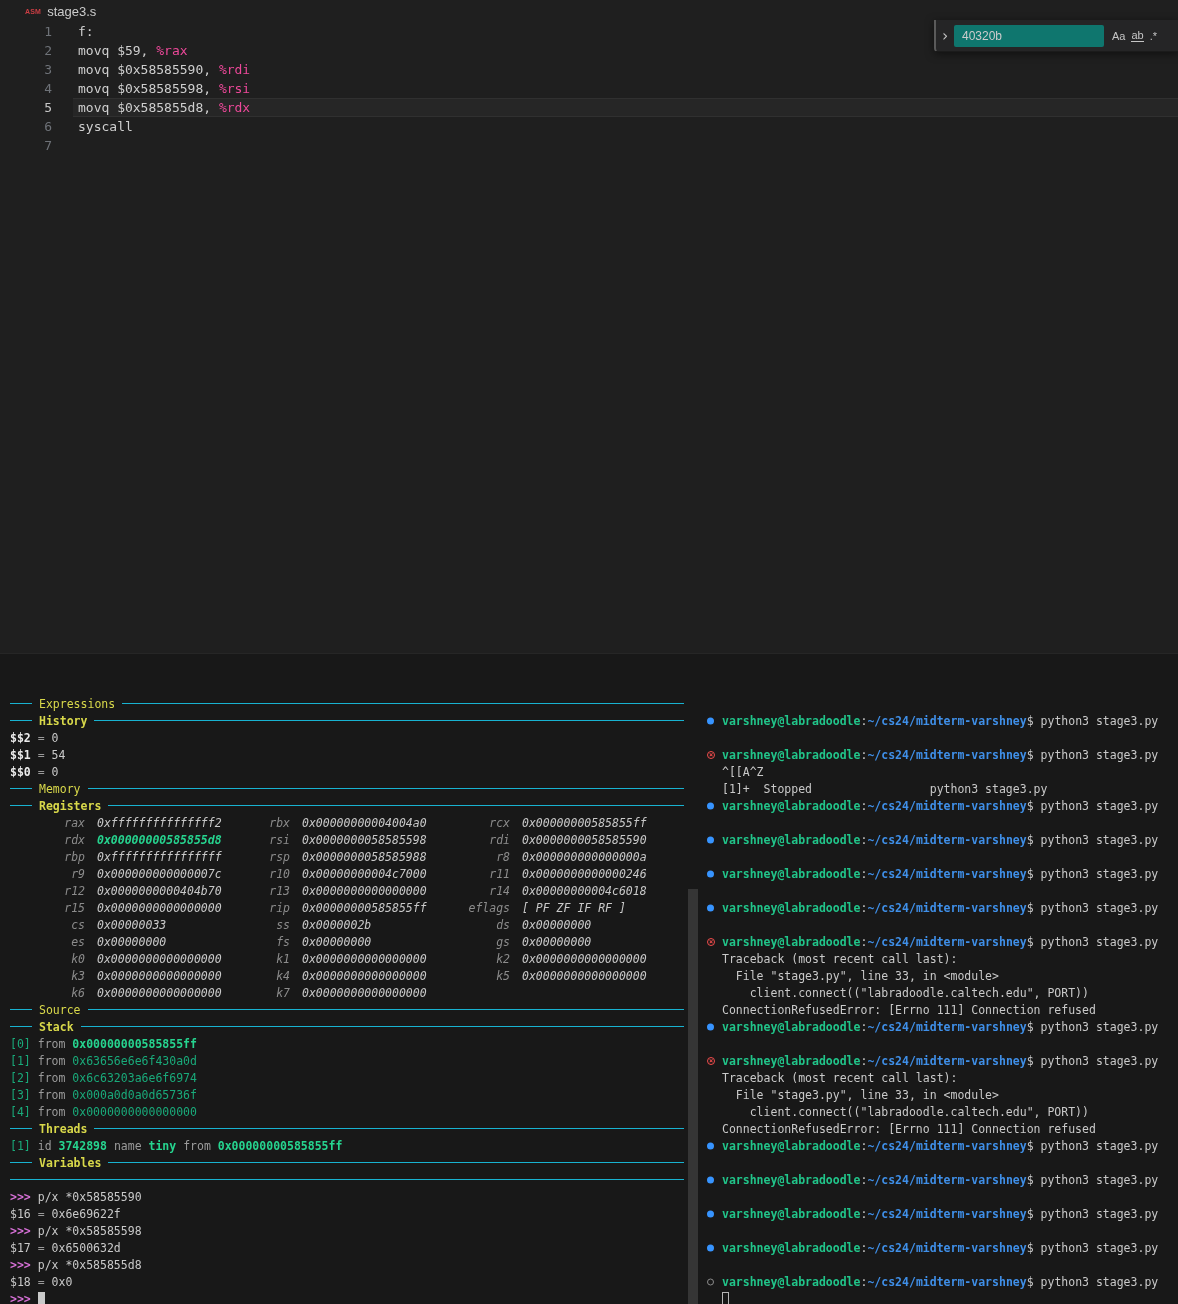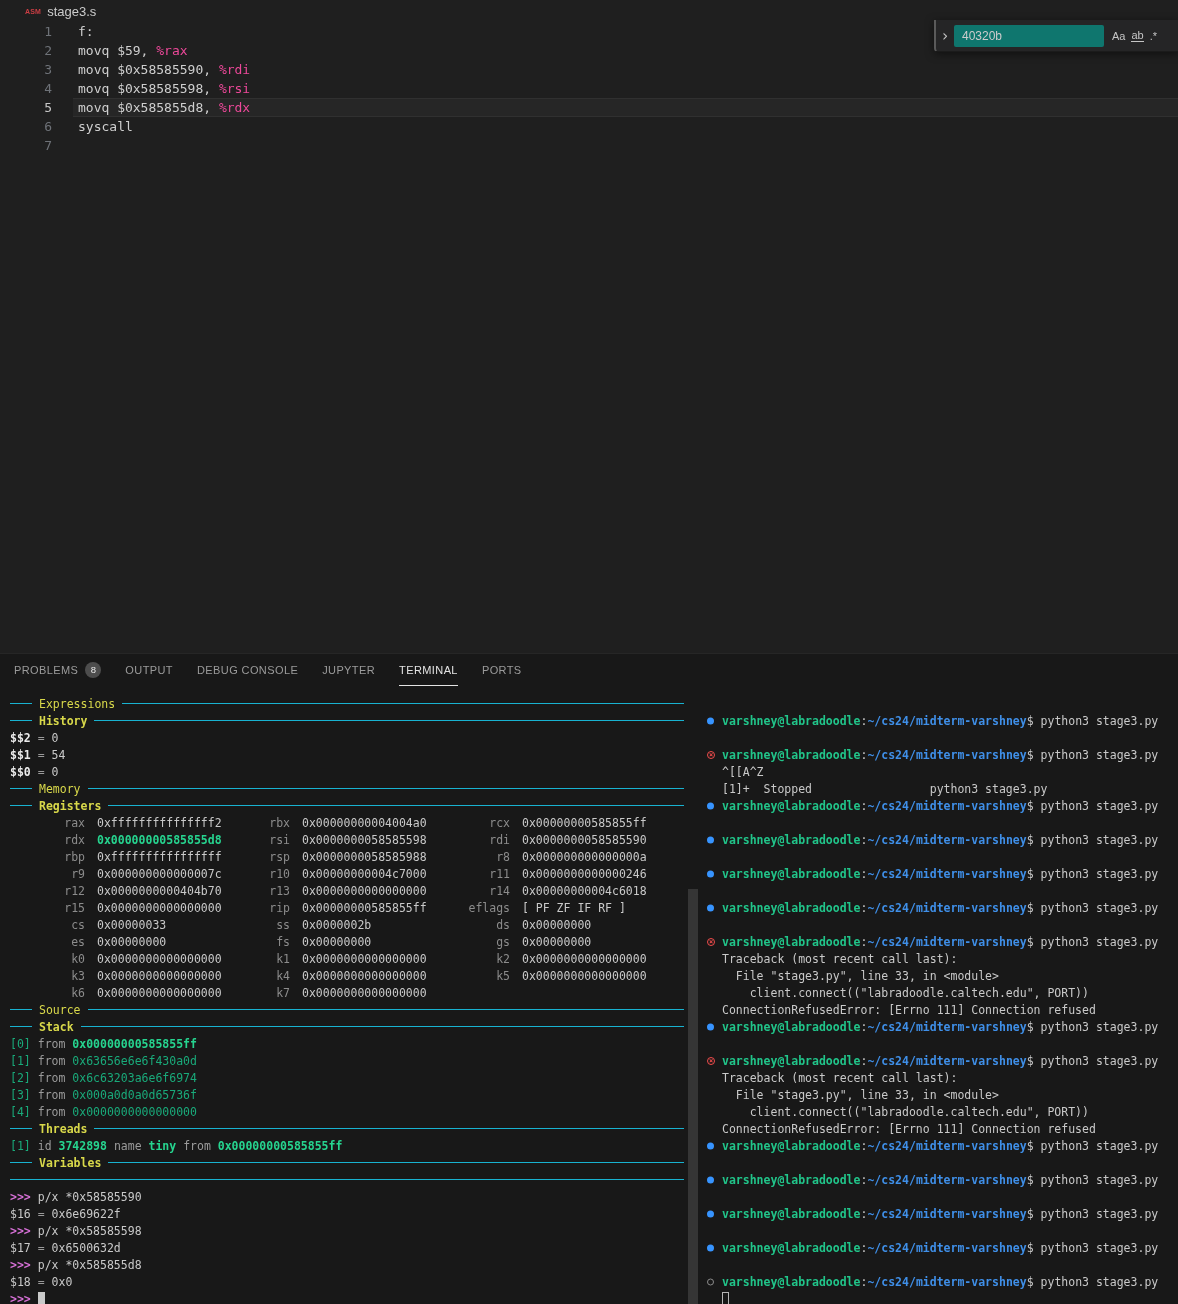--- a/index.html
+++ b/index.html
@@ -50,21 +50,21 @@
 
   .term-left{ position:absolute; left:0; top:0; bottom:0; width:700px; padding:9px 16px 0 10px; overflow:hidden; }
   .hdr-dash{ width:22px; height:1px; background:#18b2d0; flex:none; }
   .hdr-label{ color:#d8d84a; margin:0 7px; }
   .hdr-label.b{ font-weight:bold; }
   .hdr-line{ flex:1; height:1px; background:#18b2d0; }
   .rule-line{ width:100%; height:1px; background:#18b2d0; }
   .dimw{ color:#9a9a9a; }
   .valw{ color:#c9c9c9; }
   .hist-name{ color:#ececec; font-weight:bold; }
-  .regcell{ display:flex; flex:none; }
+  .regcell{ display:flex; flex:none;font-style:italic; }
   .regcell.c1{ width:223px; } .regcell.c2{ width:220px; } .regcell.c3{ flex:1; }
   .regname{ display:inline-block; text-align:right; color:#8c8c8c; flex:none; }
   .c1 .regname{ width:75px; } .c2 .regname{ width:57px; } .c3 .regname{ width:57px; }
   .regval{ margin-left:12px; color:#c9c9c9; }
   .regval.chg{ color:#26d48f; font-weight:bold; }
   .grn{ color:#19aa7a; }
   .grnb{ color:#26d48f; font-weight:bold; }
   .magenta{ color:#d670d6; font-weight:bold; }
   .block-cursor{ display:inline-block; width:7px; height:13px; background:#c9c9c9; vertical-align:middle; }
 
@@ -127,41 +127,20 @@
       <div class="find-input">40320b</div>
       <div class="find-opts">
         <span class="find-opt">Aa</span>
         <span class="find-opt u">ab</span>
         <span class="find-opt">.*</span>
       </div>
     </div>
   </div>
 
   <div class="panel">
-    <div class="panel-tabs">
-        <div class="ptab">
-          <span>PROBLEMS</span>
-          <span class="pbadge">8</span>
-        </div>
-        <div class="ptab">
-          <span>OUTPUT</span>
-        </div>
-        <div class="ptab">
-          <span>DEBUG CONSOLE</span>
-        </div>
-        <div class="ptab">
-          <span>JUPYTER</span>
-        </div>
-        <div class="ptab active">
-          <span>TERMINAL</span>
-        </div>
-        <div class="ptab">
-          <span>PORTS</span>
-        </div>
-      </div>
     <div class="term">
       <div class="term-left">
           <div class="tline"><div class="hdr-dash"></div><span class="hdr-label">Expressions</span><div class="hdr-line"></div></div>
           <div class="tline"><div class="hdr-dash"></div><span class="hdr-label b">History</span><div class="hdr-line"></div></div>
           <div class="tline"><span class="hist-name">$$2</span><span class="dimw"> = </span><span class="valw">0</span></div>
           <div class="tline"><span class="hist-name">$$1</span><span class="dimw"> = </span><span class="valw">54</span></div>
           <div class="tline"><span class="hist-name">$$0</span><span class="dimw"> = </span><span class="valw">0</span></div>
           <div class="tline"><div class="hdr-dash"></div><span class="hdr-label">Memory</span><div class="hdr-line"></div></div>
           <div class="tline"><div class="hdr-dash"></div><span class="hdr-label b">Registers</span><div class="hdr-line"></div></div>
           <div class="tline"><div class="regcell c1" style="display: flex;"><span class="regname">rax</span><span class="regval">0xfffffffffffffff2</span></div><div class="regcell c2" style="display: flex;"><span class="regname">rbx</span><span class="regval">0x00000000004004a0</span></div><div class="regcell c3" style="display: flex;"><span class="regname">rcx</span><span class="regval">0x00000000585855ff</span></div></div>

